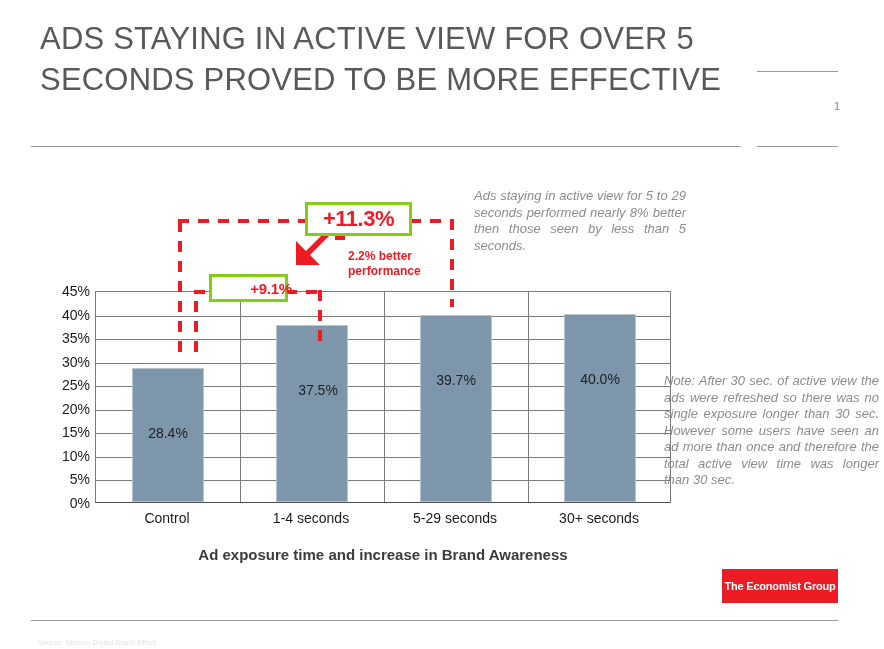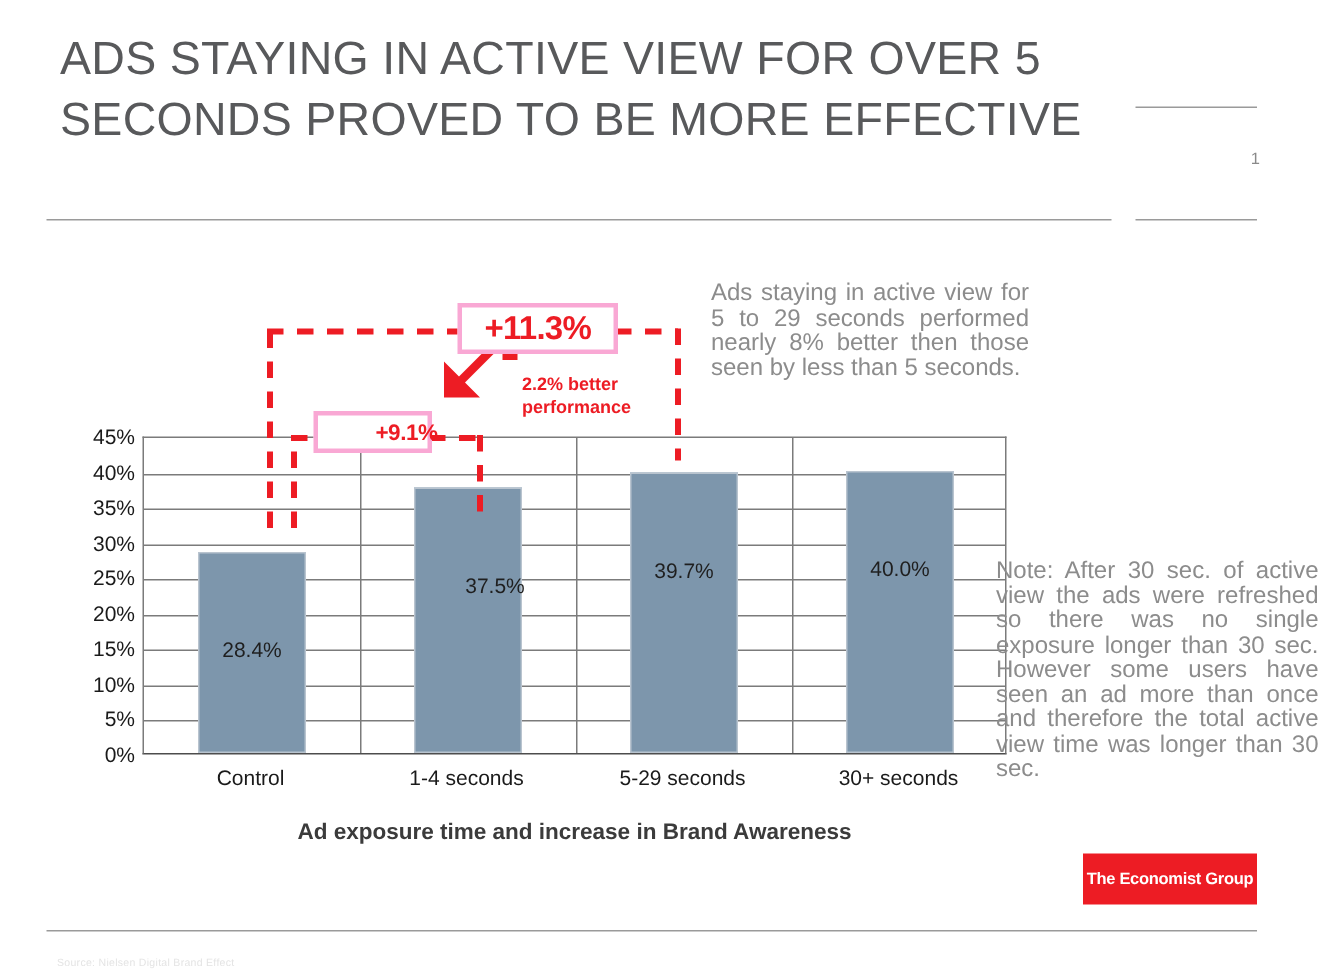--- a/index.html
+++ b/index.html
@@ -170,21 +170,21 @@
     position: absolute;
     left: 0;
     top: 0;
     width: 884px;
     height: 649px;
     pointer-events: none;
   }
   .badge {
     position: absolute;
     box-sizing: border-box;
-    border: 3px solid #f9a8d4;
+    border: 3px solid #84cc16;
     background: #ffffff;
     color: #ed1c24;
     font-weight: bold;
     text-align: center;
     line-height: 1;
     display: flex;
     align-items: center;
     justify-content: center;
   }
   .badge-big {
@@ -211,24 +211,25 @@
     width: 110px;
     font-size: 12px;
     font-weight: bold;
     color: #ed1c24;
     line-height: 15px;
   }
 
   
   .side-text {
     position: absolute;
-    font-size: 16px;
+    font-size: 13px;
     line-height: 16.5px;
     color: #8c8c8c;
     text-align: justify;
+    font-style: italic;
   }
   .side-top {
     left: 474px;
     top: 188px;
     width: 212px;
   }
   .side-mid {
     left: 664px;
     top: 295px;
     width: 215px;
@@ -289,21 +290,21 @@
         <div class="gridline" style="top: 70.6667px;"></div>
         <div class="gridline" style="top: 94.2222px;"></div>
         <div class="gridline" style="top: 117.778px;"></div>
         <div class="gridline" style="top: 141.333px;"></div>
         <div class="gridline" style="top: 164.889px;"></div>
         <div class="gridline" style="top: 188.444px;"></div>
         <div class="bar" title="Control 28.4%" style="left: 36px; width: 72px; height: 134px; background: rgb(125, 150, 172);"></div>
         <div class="bar-label" style="top: 133px; left: 36px; width: 72px;">28.4%</div>
         <div class="vline" style="left: 144px;"></div>
         <div class="bar" title="1-4 seconds 37.5%" style="left: 180px; width: 72px; height: 177px; background: rgb(125, 150, 172);"></div>
-        <div class="bar-label" style="top: 90px; left: 192px; width: 84px;">37.5%</div>
+        <div class="bar-label" style="top: 90px; left: 180px; width: 84px;">37.5%</div>
         <div class="vline" style="left: 288px;"></div>
         <div class="bar" title="5-29 seconds 39.7%" style="left: 324px; width: 72px; height: 187px; background: rgb(125, 150, 172);"></div>
         <div class="bar-label" style="top: 80px; left: 324px; width: 72px;">39.7%</div>
         <div class="vline" style="left: 432px;"></div>
         <div class="bar" title="30+ seconds 40.0%" style="left: 468px; width: 72px; height: 188px; background: rgb(125, 150, 172);"></div>
         <div class="bar-label" style="top: 79px; left: 468px; width: 72px;">40.0%</div>
       </div>
 
     <div id="xticks">
         <div class="xtick" style="left: 95px; width: 144px;">Control</div>

